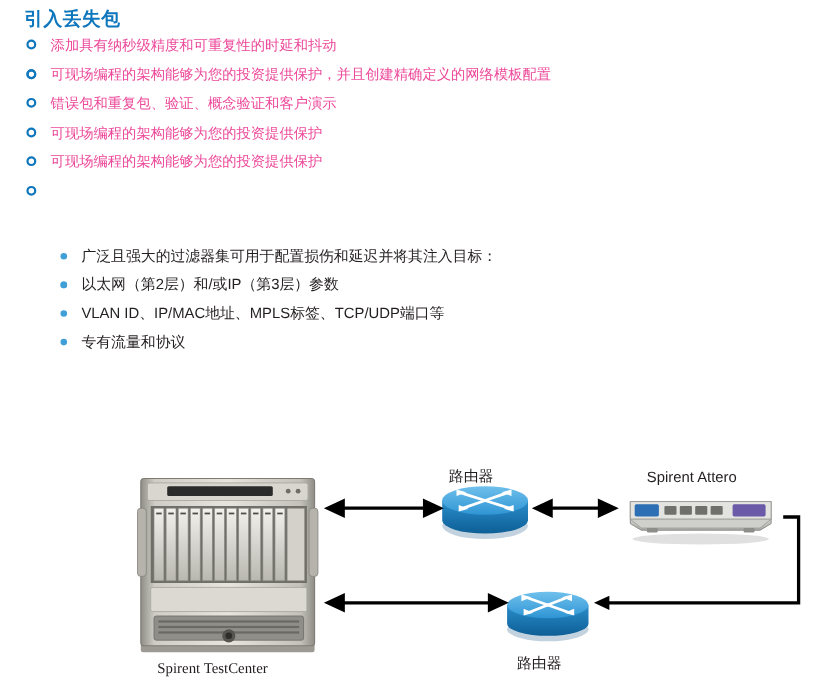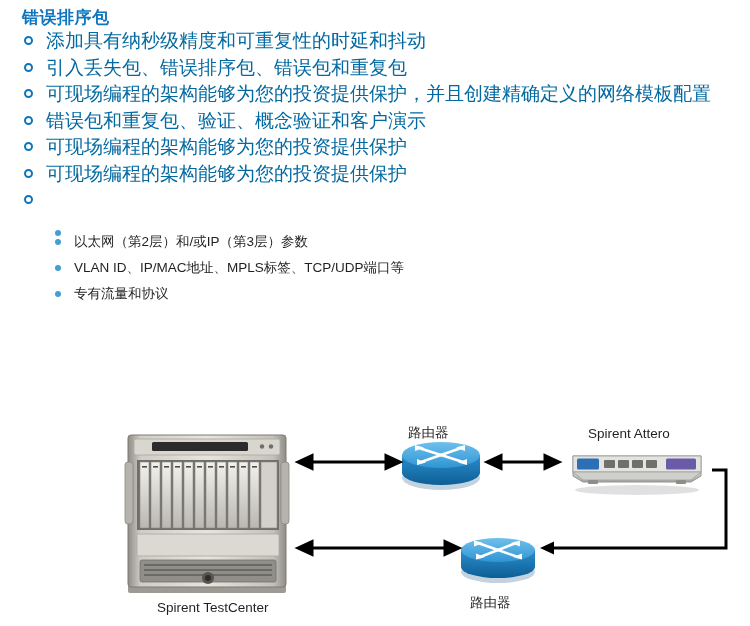--- a/index.html
+++ b/index.html
@@ -34,23 +34,23 @@
   .list-l1 {
     position: absolute;
     left: 22px;
     top: 32px;
     width: 710px;
   }
   .li1 {
     position: relative;
     padding-left: 24px;
     margin-bottom: 8.5px;
-    font-size: 19px;
+    font-size: 13px;
     line-height: 18px;
-    color: #0369a1;
+    color: #ec4899;
   }
   .li1 .bullet-ring {
     position: absolute;
     left: 2px;
     top: 4px;
     width: 9px;
     height: 9px;
     border-radius: 50%;
     border: 2.2px solid #0e76bc;
     box-sizing: border-box;
@@ -91,37 +91,36 @@
   }
   .dlabel {
     position: absolute;
     font-size: 13.5px;
     color: #231f20;
     white-space: nowrap;
   }
   .lbl-router-top { left: 408px; top: 24px; }
   .lbl-router-bottom { left: 470px; top: 194px; }
   .lbl-attero { left: 588px; top: 26px; }
-  .lbl-testcenter { left: 157px; top: 200px; }
+  .lbl-testcenter { left: 143px; top: 200px; font-family: Liberation Serif, serif; }
 </style>
 </head>
 <body>
 
 <div class="page">
 
-  <div class="title">错误排序包</div>
+  <div class="title">引入丢失包</div>
 
   <div class="list-l1">
     <div class="li1">
       <span class="bullet-ring"></span>
       <span>添加具有纳秒级精度和可重复性的时延和抖动</span>
     </div>
     <div class="li1">
       <span class="bullet-ring"></span>
-      <span>引入丢失包、错误排序包、错误包和重复包</span>
     </div>
     <div class="li1">
       <span class="bullet-ring"></span>
       <span>可现场编程的架构能够为您的投资提供保护，并且创建精确定义的网络模板配置</span>
     </div>
     <div class="li1">
       <span class="bullet-ring"></span>
       <span>错误包和重复包、验证、概念验证和客户演示</span>
     </div>
     <div class="li1">
@@ -131,20 +130,24 @@
     <div class="li1">
       <span class="bullet-ring"></span>
       <span>可现场编程的架构能够为您的投资提供保护</span>
     </div>
     <div class="li1">
       <span class="bullet-ring"></span>
     </div>
   </div>
 
   <div class="list-l2">
+    <div class="li2">
+      <span class="bullet-dot"></span>
+      <span>广泛且强大的过滤器集可用于配置损伤和延迟并将其注入目标：</span>
+    </div>
     <div class="li2">
       <span class="bullet-dot"></span>
     </div>
     <div class="li2">
       <span class="bullet-dot"></span>
       <span>以太网（第2层）和/或IP（第3层）参数</span>
     </div>
     <div class="li2">
       <span class="bullet-dot"></span>
       <span>VLAN ID、IP/MAC地址、MPLS标签、TCP/UDP端口等</span>

